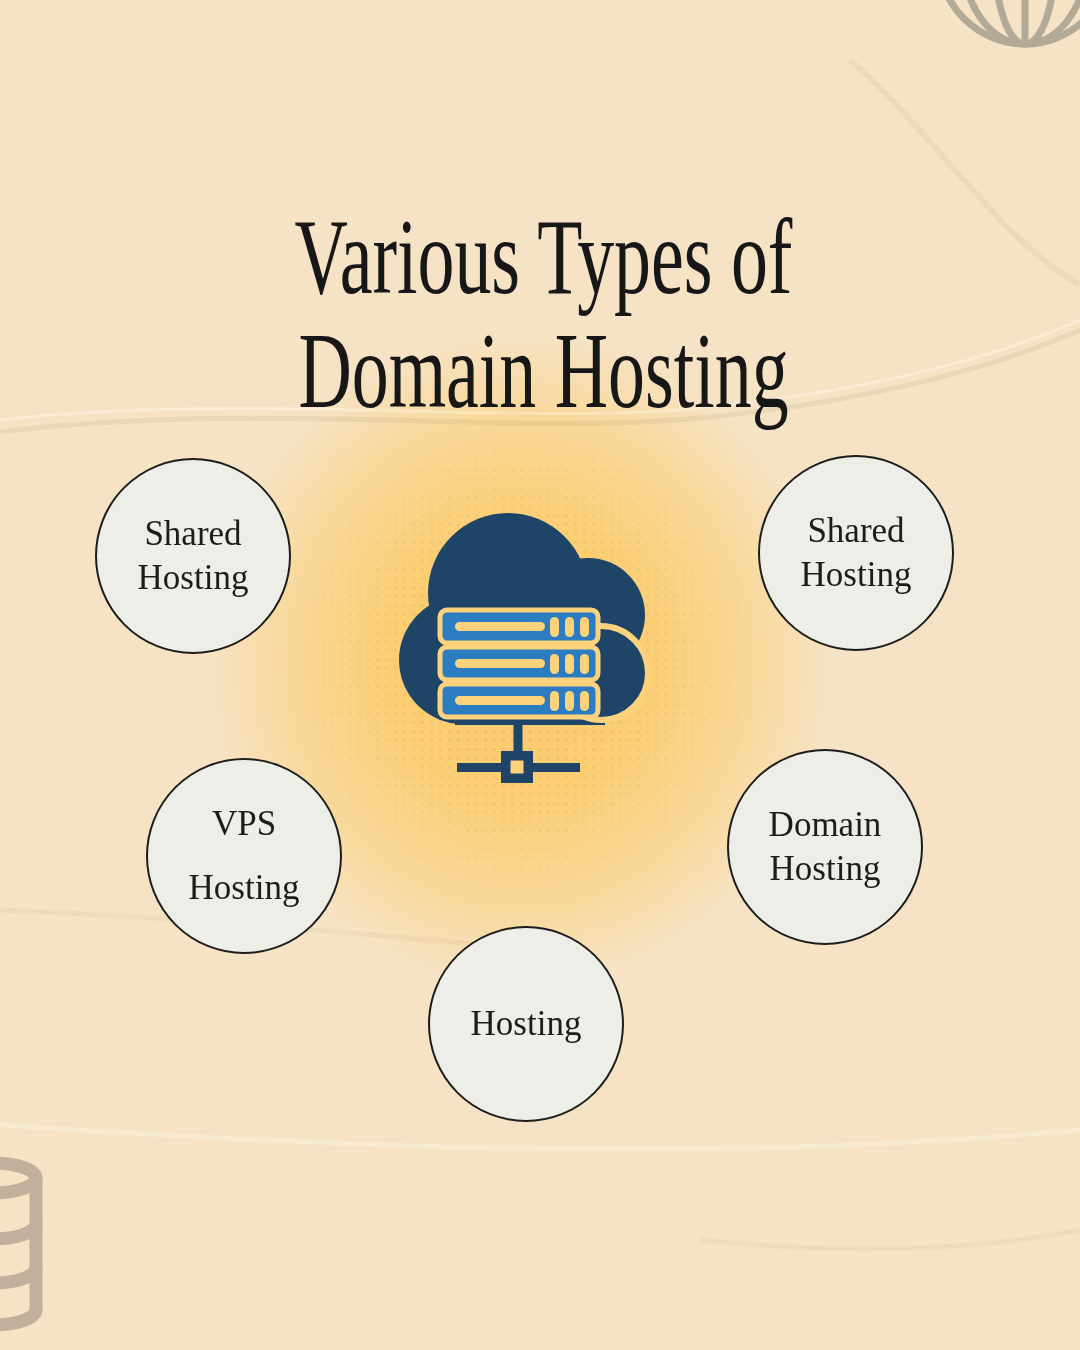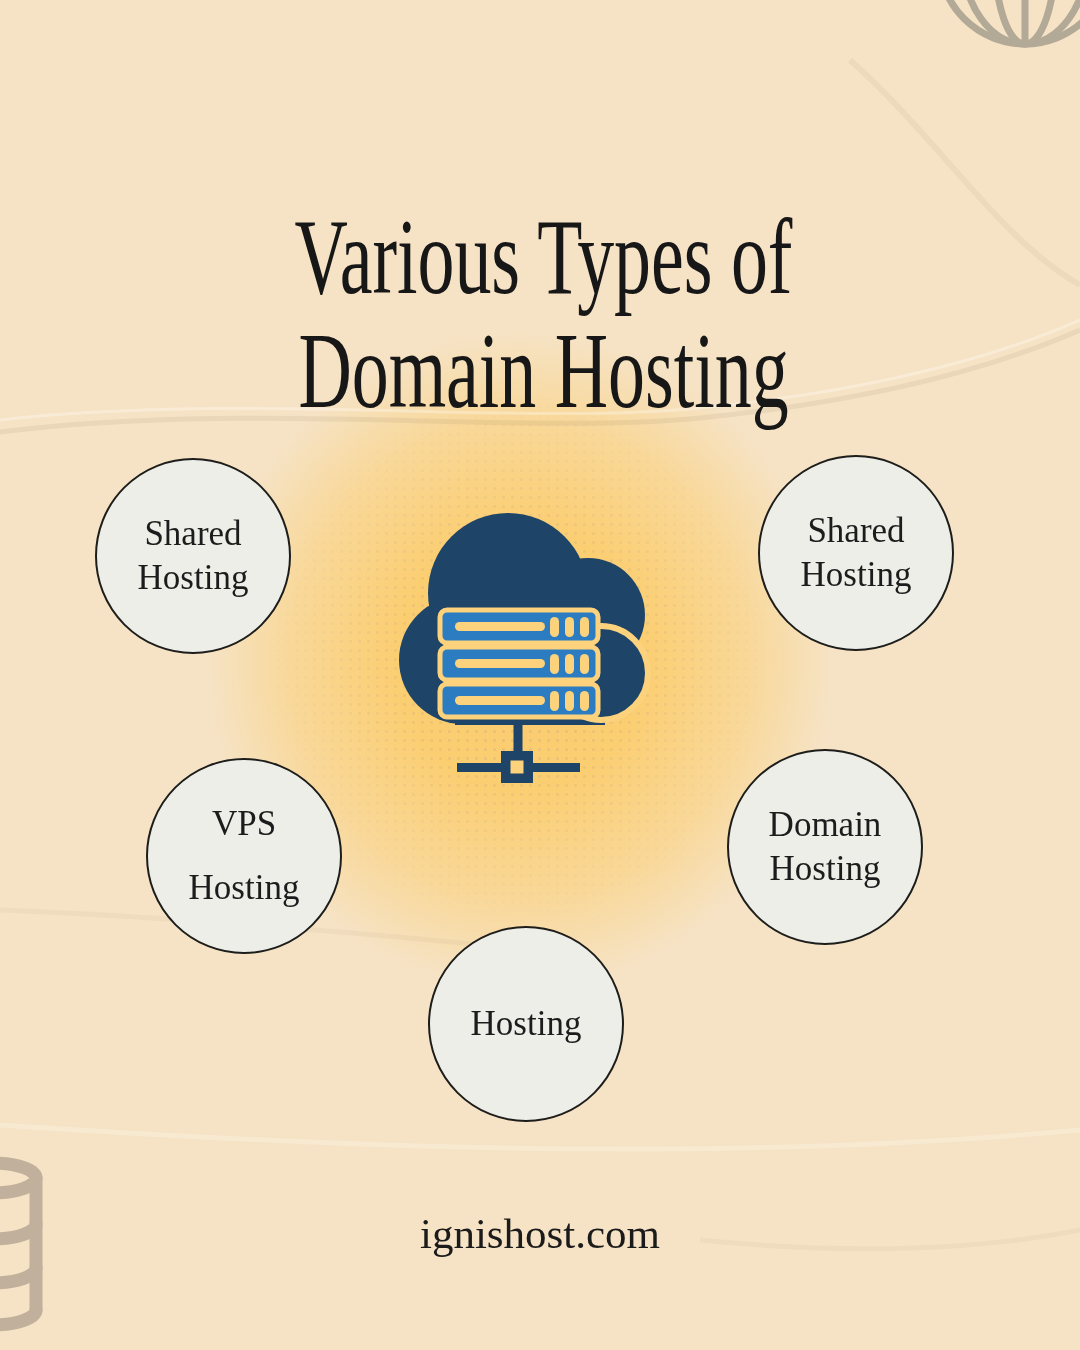--- a/index.html
+++ b/index.html
@@ -156,15 +156,14 @@
     <span>Hosting</span>
   </div>
   <div class="node node-cloud">
     <span>Domain</span>
     <span>Hosting</span>
   </div>
   <div class="node node-dedicated">
     <span>Hosting</span>
   </div>
 
-  <div class="footer">ignishost.com</div>
 
 </div>
 
 </body></html>

